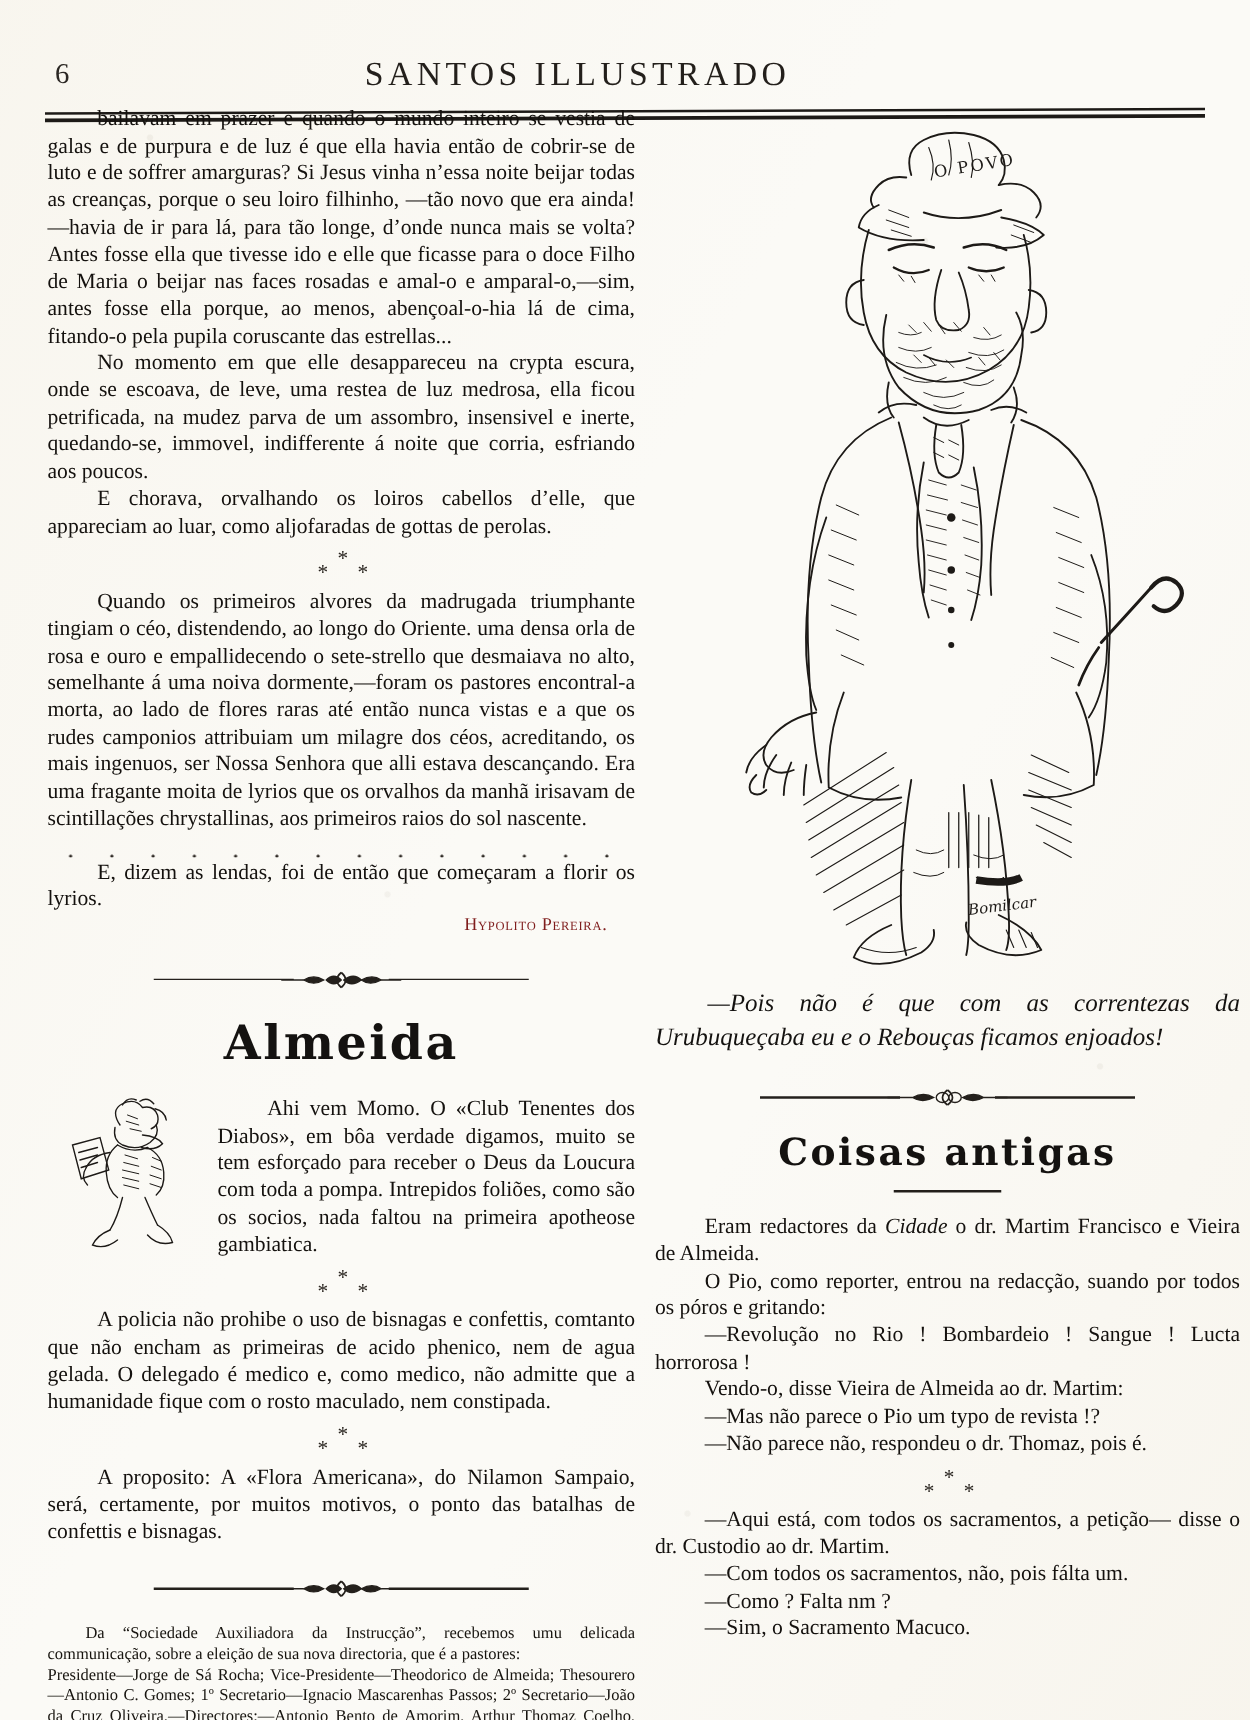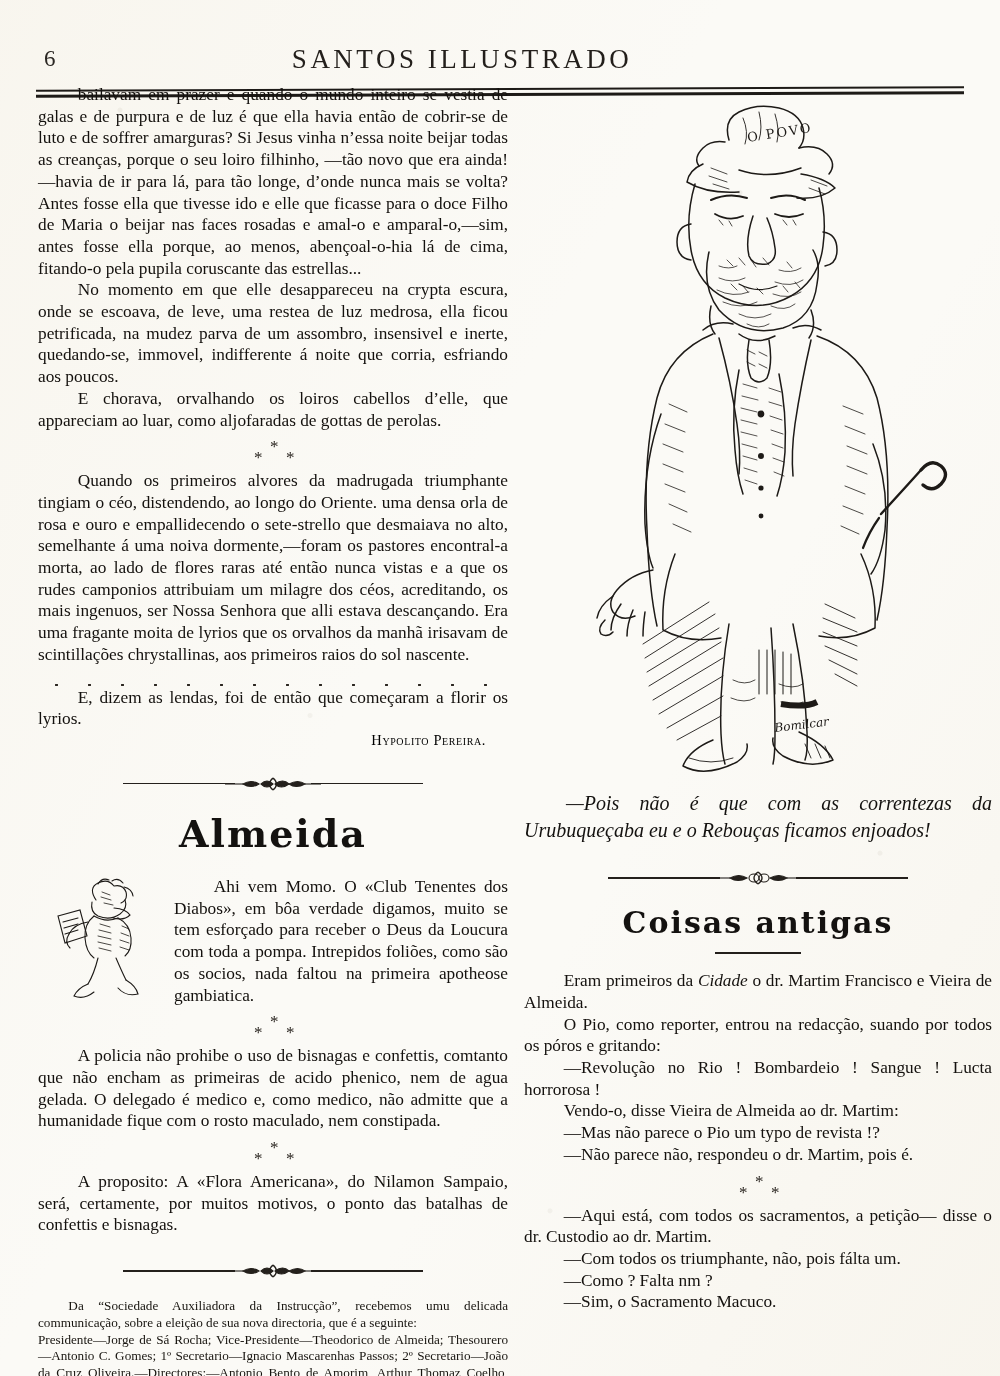--- a/index.html
+++ b/index.html
@@ -77,21 +77,21 @@
   .dotline{
     height:16px;margin:4px 0 1px;
     background-image:radial-gradient(circle, #2a2520 1.1px, transparent 1.4px);
     background-size:33px 16px;background-position:2px 7px;background-repeat:repeat-x;
   }
 
   
   .signature{
     margin:2px 0 0;text-align:right;padding-right:22px;
     font-size:14.5px;letter-spacing:.6px;
-    font-variant:small-caps;text-transform:none;color:#000000;
+    font-variant:small-caps;text-transform:none;color:#7f1d1d;
   }
 
   
   .fleuron{
     margin:26px auto 18px;width:300px;height:18px;position:relative;
   }
   .fleuron .bar{
     position:absolute;top:8px;height:1.4px;background:#24201c;
   }
   .fleuron .bar.l{left:0;width:112px;}
@@ -248,21 +248,21 @@
           <path d="M50 3 q7 6 0 12" stroke-width="1.4"></path>
           <path d="M50 3 q-7 6 0 12" stroke-width="1.4"></path>
           <path d="M52 9 q8 -6 14 0 q-8 6 -14 0 z" fill="#24201c"></path>
           <path d="M66 9 q9 -5 16 0 q-9 5 -16 0 z" fill="#24201c"></path>
           <path d="M82 9 L98 9"></path>
         </g>
       </svg>
     </div>
 
     <p class="smallprint">
-      <span class="lead">Da “Sociedade Auxiliadora da Instrucção”, recebemos umu delicada communicação, sobre a eleição de sua nova directoria, que é a seguinte:</span>
+      <span class="lead">Da “Sociedade Auxiliadora da Instrucção”, recebemos umu delicada communicação, sobre a eleição de sua nova directoria, que é a pastores:</span>
       <span class="names">Presidente—Jorge de Sá Rocha; Vice-Presidente—Theodorico de Almeida; Thesourero—Antonio C. Gomes; 1º Secretario—Ignacio Mascarenhas Passos; 2º Secretario—João da Cruz Oliveira.—Directores:—Antonio Bento de Amorim, Arthur Thomaz Coelho, Albano Côrte Real, Benedicto Pinheiro.</span>
     </p>
 
   </div>
 
   <div class="col col-right">
 
     <svg class="cut-caricature" viewBox="0 0 430 700">
       <g stroke="#1d1a17" fill="none" stroke-width="1.5" stroke-linecap="round" stroke-linejoin="round">
 
@@ -402,34 +402,34 @@
           <ellipse cx="56" cy="9" rx="5" ry="4"></ellipse>
           <path d="M62 9 q9 -5 17 0 q-9 5 -17 0 z" fill="#24201c"></path>
           <path d="M79 9 L98 9"></path>
         </g>
       </svg>
     </div>
 
     <h2 class="display coisas">Coisas antigas</h2>
     <div class="short-rule"></div>
 
-    <p class="body"><span>Eram primeiros da </span><em class="ital">Cidade</em><span> o dr. Martim Francisco e Vieira de Almeida.</span></p>
+    <p class="body"><span>Eram redactores da </span><em class="ital">Cidade</em><span> o dr. Martim Francisco e Vieira de Almeida.</span></p>
 
     <p class="body">O Pio, como reporter, entrou na redacção, suando por todos os póros e gritando:</p>
     <p class="body">—Revolução no Rio ! Bombardeio ! Sangue ! Lucta horrorosa !</p>
     <p class="body">Vendo-o, disse Vieira de Almeida ao dr. Martim:</p>
     <p class="body">—Mas não parece o Pio um typo de revista !?</p>
-    <p class="body">—Não parece não, respondeu o dr. Martim, pois é.</p>
+    <p class="body">—Não parece não, respondeu o dr. Thomaz, pois é.</p>
 
     <div class="stars">
       <i class="t">*</i>
       <i class="l">*</i>
       <i class="r">*</i>
     </div>
 
     <p class="body">—Aqui está, com todos os sacramentos, a petição— disse o dr. Custodio ao dr. Martim.</p>
-    <p class="body">—Com todos os triumphante, não, pois fálta um.</p>
+    <p class="body">—Com todos os sacramentos, não, pois fálta um.</p>
     <p class="body">—Como ? Falta nm ?</p>
     <p class="body">—Sim, o Sacramento Macuco.</p>
 
   </div>
 
 </div>
 
 </body></html>

